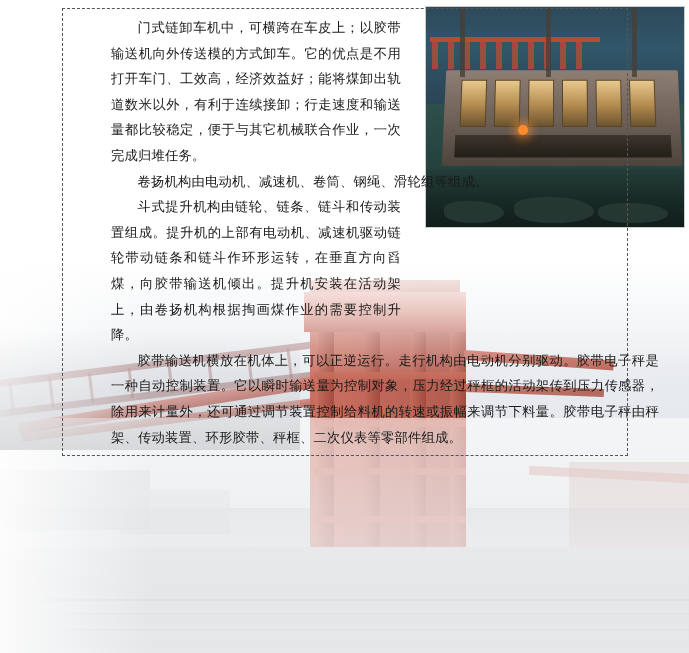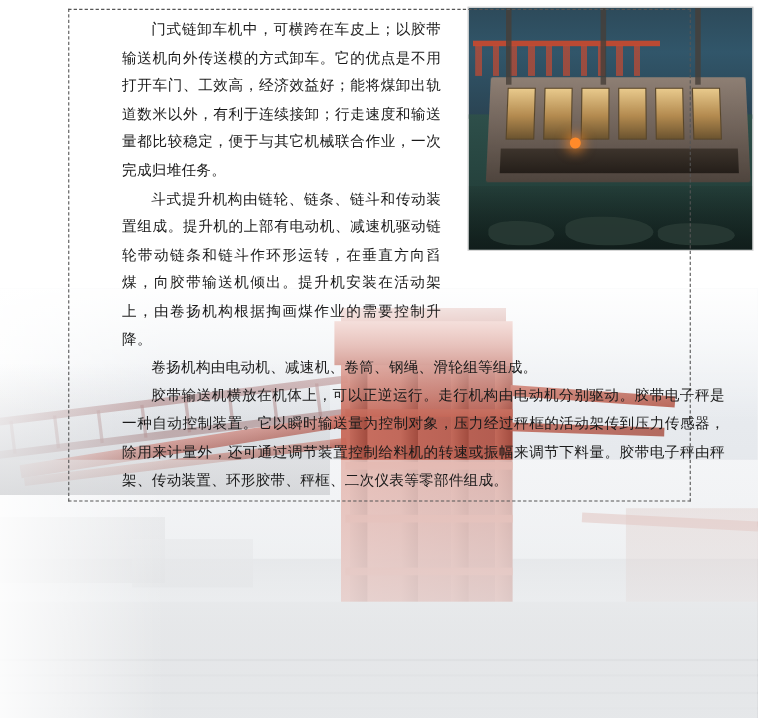--- a/index.html
+++ b/index.html
@@ -467,19 +467,19 @@
       <div class="ip-rock a"></div>
       <div class="ip-rock b"></div>
       <div class="ip-rock c"></div>
     </div>
     <div class="ip-glow"></div>
   </div>
 
   <div class="text-region">
     <div class="para-col">
       <p class="cn wrap1">门式链卸车机中，可横跨在车皮上；以胶带输送机向外传送模的方式卸车。它的优点是不用打开车门、工效高，经济效益好；能将煤卸出轨道数米以外，有利于连续接卸；行走速度和输送量都比较稳定，便于与其它机械联合作业，一次完成归堆任务。</p>
+      <p class="cn full">卷扬机构由电动机、减速机、卷筒、钢绳、滑轮组等组成。</p>
       <p class="cn wrap2">斗式提升机构由链轮、链条、链斗和传动装置组成。提升机的上部有电动机、减速机驱动链轮带动链条和链斗作环形运转，在垂直方向舀煤，向胶带输送机倾出。提升机安装在活动架上，由卷扬机构根据掏画煤作业的需要控制升降。</p>
-      <p class="cn full">卷扬机构由电动机、减速机、卷筒、钢绳、滑轮组等组成。</p>
       <p class="cn full">胶带输送机横放在机体上，可以正逆运行。走行机构由电动机分别驱动。胶带电子秤是一种自动控制装置。它以瞬时输送量为控制对象，压力经过秤框的活动架传到压力传感器，除用来计量外，还可通过调节装置控制给料机的转速或振幅来调节下料量。胶带电子秤由秤架、传动装置、环形胶带、秤框、二次仪表等零部件组成。</p>
     </div>
   </div>
 
 </div>
 
 </body></html>

